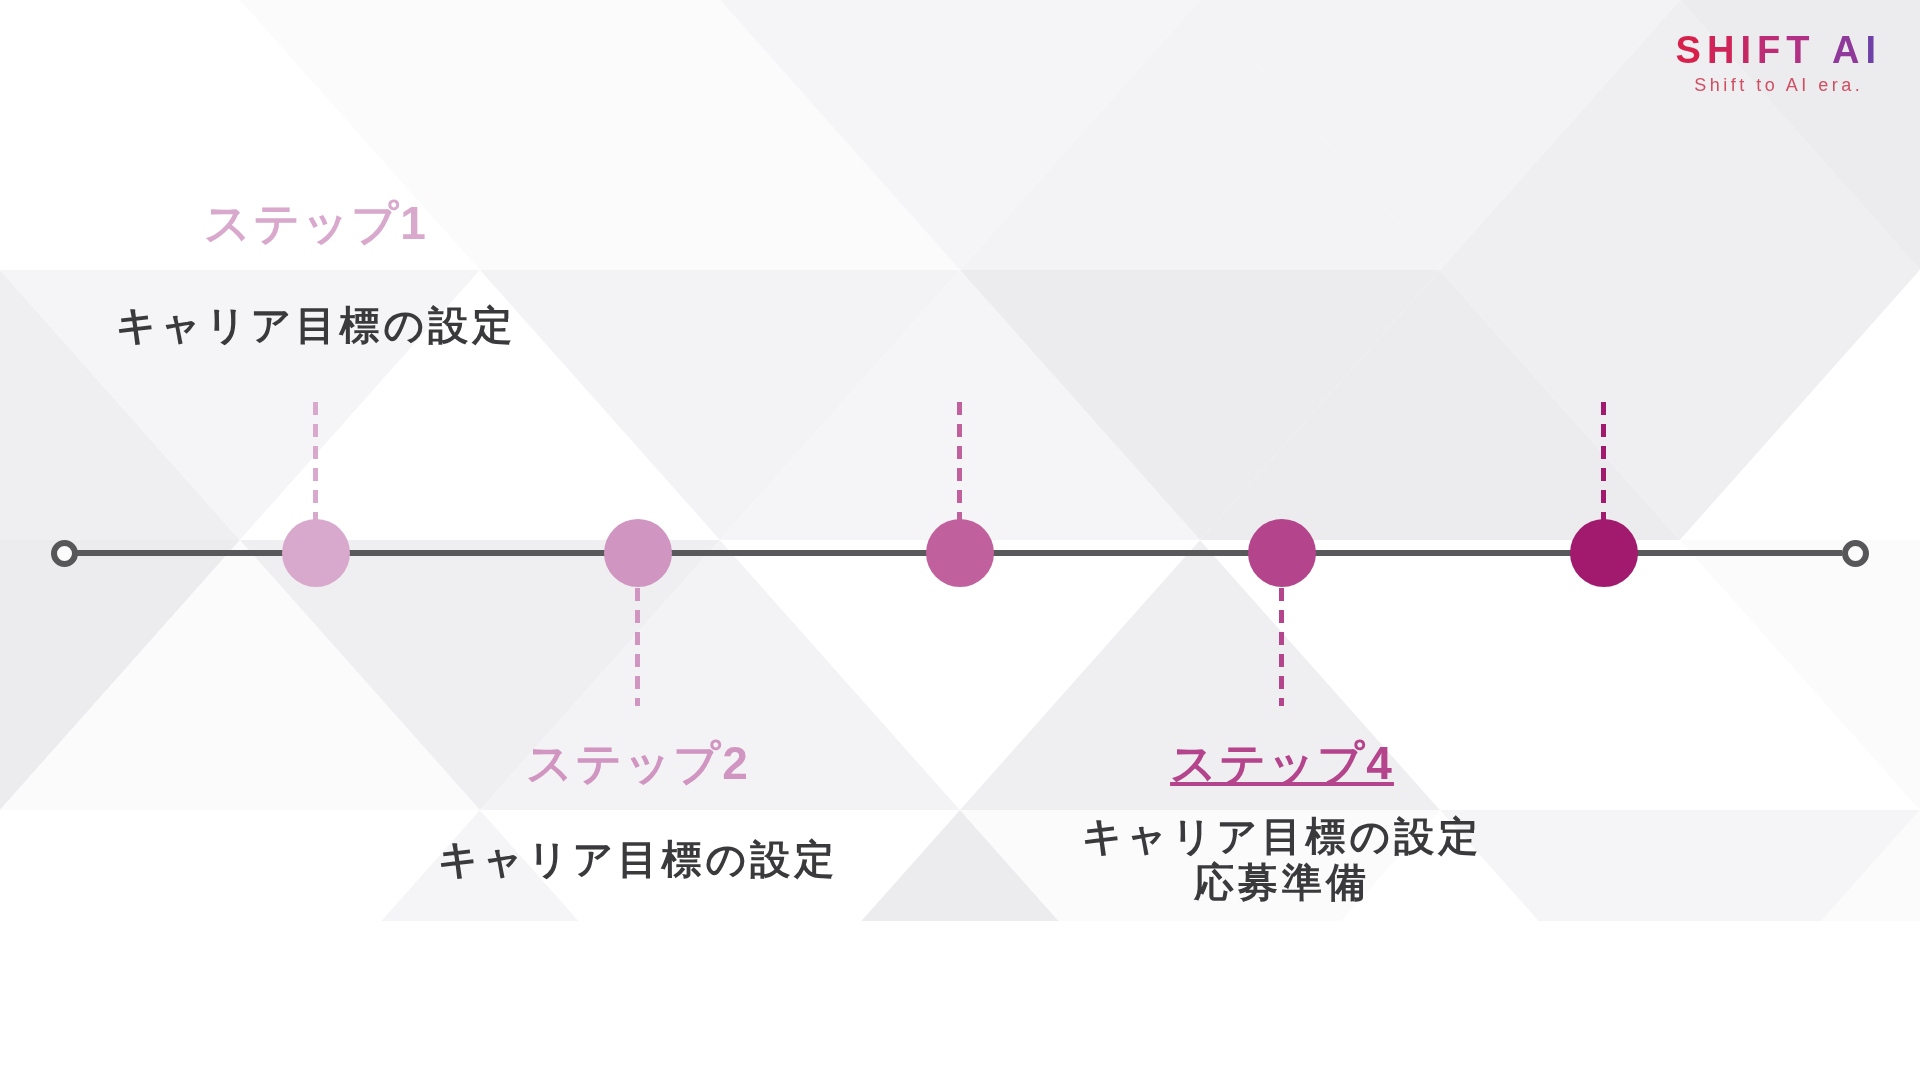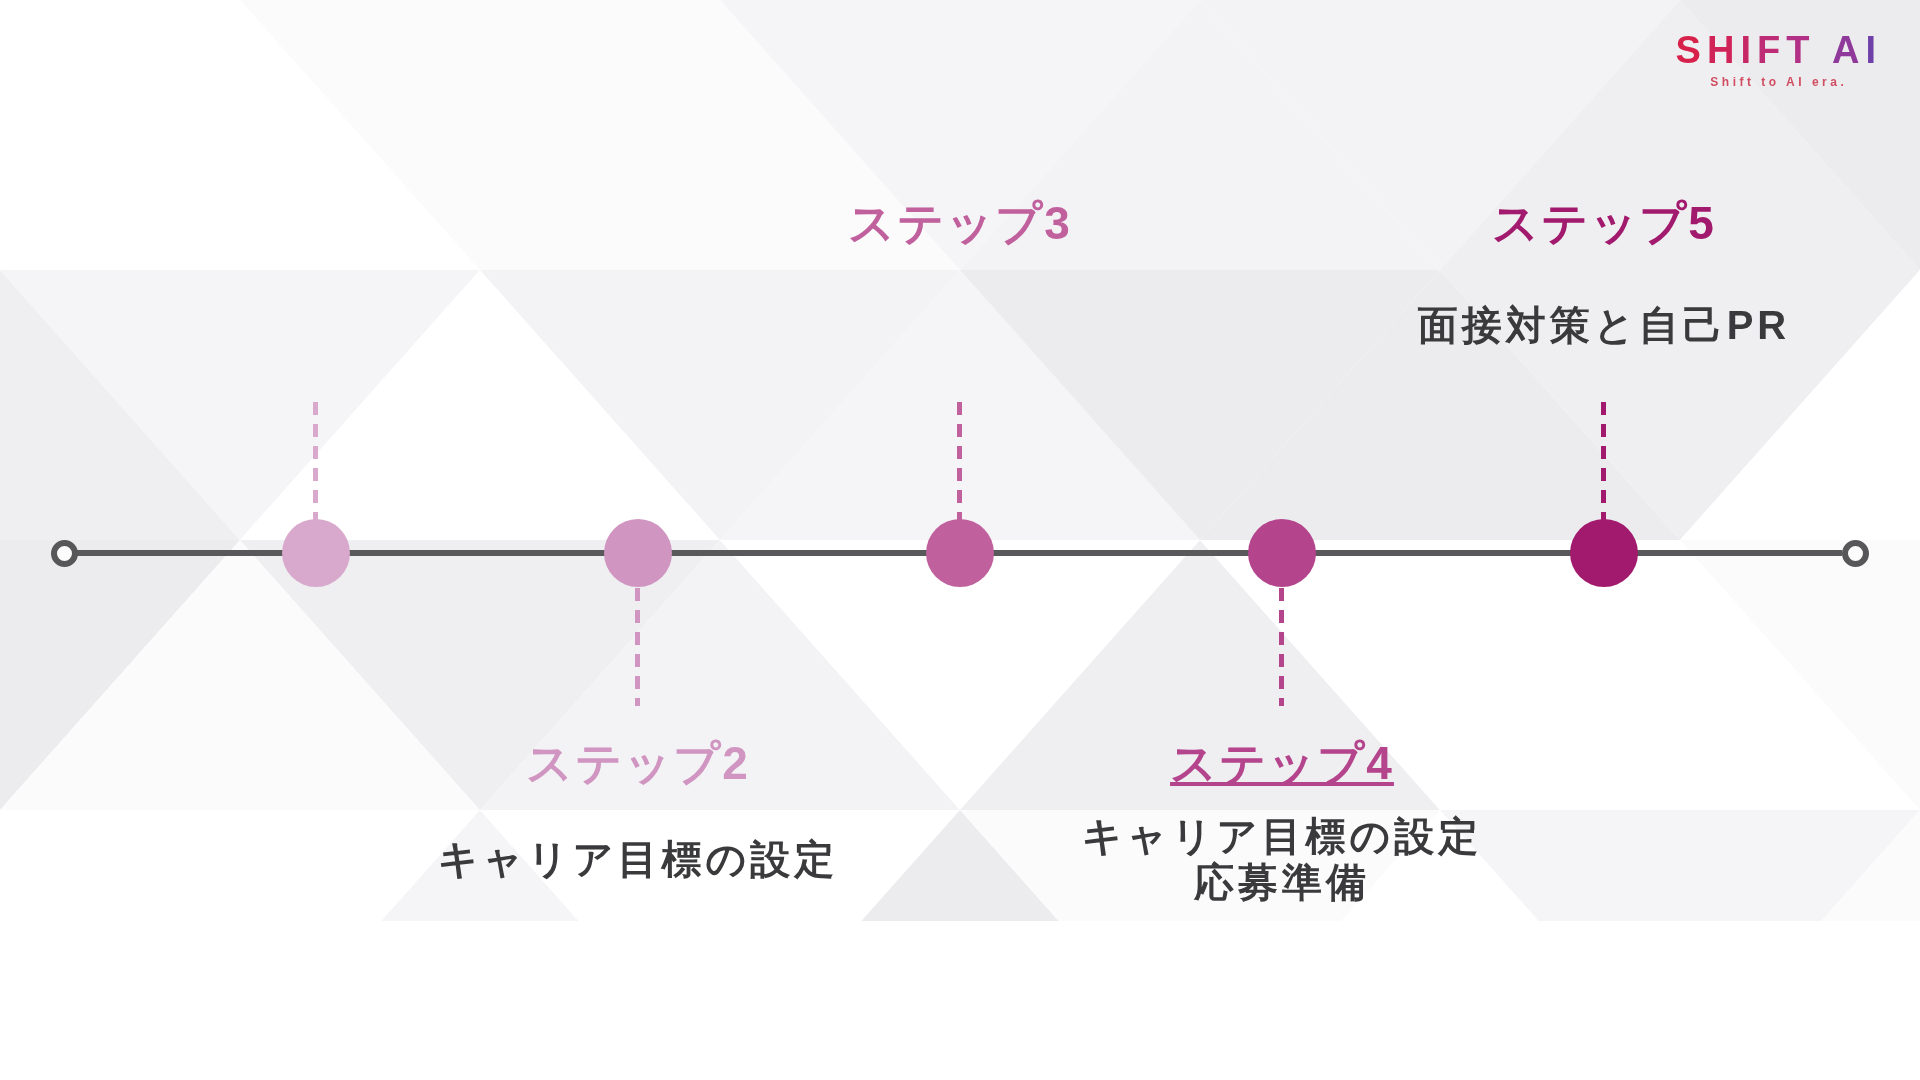--- a/index.html
+++ b/index.html
@@ -12,21 +12,21 @@
   .bg{position:absolute;inset:0;z-index:0;}
 
   
   .logo{position:absolute;top:30px;right:38px;z-index:5;text-align:center;}
   .logo-name{
     font-size:38px;font-weight:700;letter-spacing:6px;line-height:1.1;
     white-space:nowrap;
   }
   .logo-name span{display:inline-block;}
   .logo-tagline{
-    margin-top:3px;font-size:12px;font-weight:700;letter-spacing:3.5px;
+    margin-top:3px;font-size:18px;font-weight:400;letter-spacing:3.5px;
     white-space:nowrap;
   }
 
   
   .timeline-line{position:absolute;top:550px;height:6px;z-index:1;}
   #line-main{left:77px;width:1765px;}
   .endring{
     position:absolute;top:540px;width:15px;height:15px;box-sizing:content-box;
     border:6px solid #57575a;border-radius:50%;background:#fcfcfd;z-index:2;
   }
@@ -151,34 +151,33 @@
   <div class="dash top" style="left: 957px; color: rgb(192, 96, 157);"></div>
   <div class="dash bottom" style="left: 1279px; color: rgb(180, 69, 140);"></div>
   <div class="dash top" style="left: 1601px; color: rgb(162, 26, 109);"></div>
 
   <div class="node" style="left: 282px; background: rgb(216, 169, 204);"></div>
   <div class="node" style="left: 604px; background: rgb(208, 149, 193);"></div>
   <div class="node" style="left: 926px; background: rgb(192, 96, 157);"></div>
   <div class="node" style="left: 1248px; background: rgb(180, 69, 140);"></div>
   <div class="node" style="left: 1570px; background: rgb(162, 26, 109);"></div>
 
+  <div class="step-block top" style="left:36px;">
+    <div class="step-label" style="color: rgb(216, 169, 204);">ステップ1</div>
+    <div class="step-body" style="color: rgb(58, 58, 60);">キャリア目標の設定</div>
+  </div>
 
   <div class="step-block bottom" style="left:358px;">
     <div class="step-label" style="color: rgb(208, 149, 193);">ステップ2</div>
     <div class="step-body" style="color: rgb(58, 58, 60);">キャリア目標の設定</div>
   </div>
 
   <div class="step-block top" style="left:680px;">
-    <div class="step-label" style="color: rgb(192, 96, 157);">ステップ3</div>
   </div>
 
   <div class="step-block bottom" style="left:1002px;">
     <div class="step-label" style="color: rgb(180, 69, 140); text-decoration: underline;">ステップ4</div>
     <div class="step-body" style="color: rgb(58, 58, 60);">キャリア目標の設定
 応募準備</div>
   </div>
 
-  <div class="step-block top" style="left:1324px;">
-    <div class="step-label" style="color: rgb(162, 26, 109);">ステップ5</div>
-    <div class="step-body" style="color: rgb(58, 58, 60);">面接対策と自己PR</div>
-  </div>
 
 </div>
 
 </body></html>

